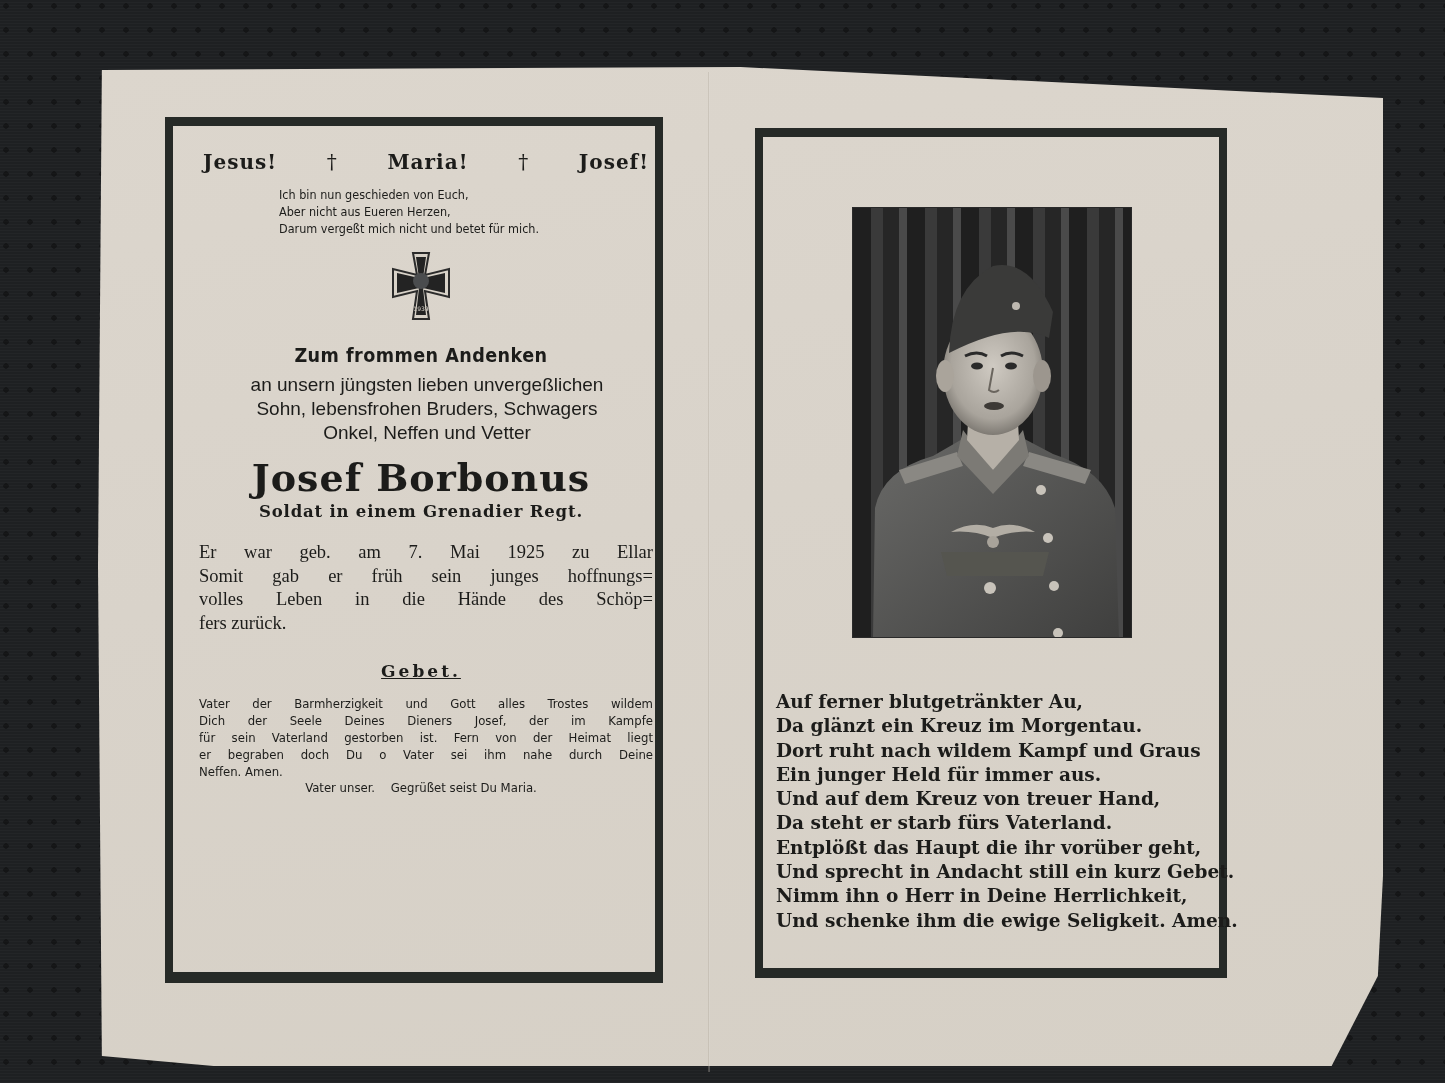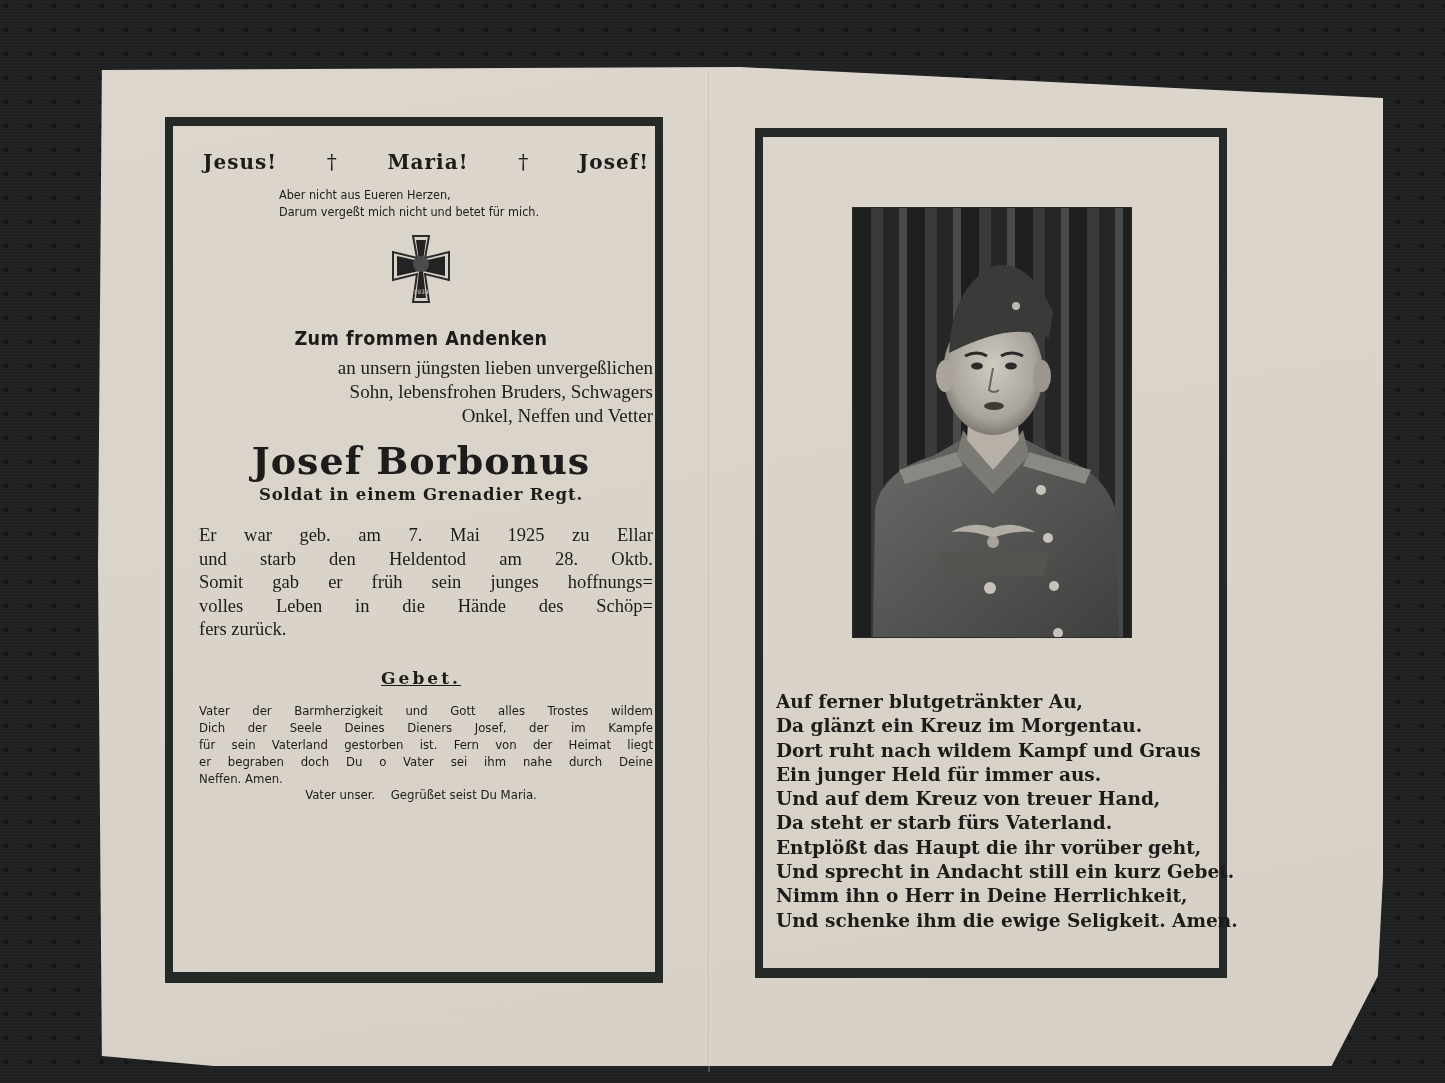--- a/index.html
+++ b/index.html
@@ -43,22 +43,22 @@
   .verse {
     margin:12px 0 0 90px; text-align:left;
     font-family:"DejaVu Sans Condensed","DejaVu Sans", sans-serif; font-size:12.5px; line-height:17px;
   }
   .iron-cross { margin:14px auto 0; width:60px; height:70px; display:block; }
   .subtitle {
     margin-top:22px; font-family:"DejaVu Sans", sans-serif; font-weight:bold;
     font-size:20px; transform:scaleX(0.88); letter-spacing:0.5px;
   }
   .dedication {
-    margin:6px 0 0 12px; text-align:right;
-    font-family:Liberation Serif, serif; font-size:19px; line-height:24px;
+    margin:6px 0 0 12px; text-align:center;
+    font-family:Liberation Sans, sans-serif; font-size:19px; line-height:24px;
   }
   .name {
     margin-top:10px; font-family:"DejaVu Serif", serif; font-weight:bold;
     font-size:38px; letter-spacing:1px;
   }
   .rank {
     margin-top:2px; font-family:"DejaVu Serif", serif; font-weight:bold; font-size:16.5px; letter-spacing:0.8px;
   }
   .bio {
     margin:20px 0 0 10px; text-align:justify; text-align-last:left;
@@ -108,20 +108,21 @@
 <div class="panel panel-left">
   <div class="invocation">
     <span>Jesus!</span>
     <span class="cross-glyph">†</span>
     <span>Maria!</span>
     <span class="cross-glyph">†</span>
     <span>Josef!</span>
   </div>
 
   <div class="verse">
+    <div>Ich bin nun geschieden von Euch,</div>
     <div>Aber nicht aus Eueren Herzen,</div>
     <div>Darum vergeßt mich nicht und betet für mich.</div>
   </div>
 
   <svg class="iron-cross" viewBox="0 0 60 70" width="60" height="70">
     <path d="M22 2 L38 2 L34 24 L58 18 L58 46 L34 40 L38 68 L22 68 L26 40 L2 46 L2 18 L26 24 Z" fill="#d8d2c8" stroke="#2b2b2b" stroke-width="2"></path>
     <path d="M25 6 L35 6 L32 27 L54 22 L54 42 L32 37 L35 64 L25 64 L28 37 L6 42 L6 22 L28 27 Z" fill="#232323"></path>
     <circle cx="30" cy="30" r="8" fill="#4a4c4e"></circle>
     <text x="30" y="60" font-size="6" text-anchor="middle" fill="#d8d2c8" font-family="DejaVu Sans, sans-serif">1939</text>
   </svg>
@@ -132,21 +133,20 @@
     <div>an unsern jüngsten lieben unvergeßlichen</div>
     <div>Sohn, lebensfrohen Bruders, Schwagers</div>
     <div>Onkel, Neffen und Vetter</div>
   </div>
 
   <div class="name">Josef Borbonus</div>
   <div class="rank">Soldat in einem Grenadier Regt.</div>
 
   <div class="bio">
     <span class="ln">Er war geb. am 7. Mai 1925 zu Ellar</span>
-    <span class="ln">und starb den Heldentod am 28. Oktb.</span>
     <span class="ln">Somit gab er früh sein junges hoffnungs=</span>
     <span class="ln">volles Leben in die Hände des Schöp=</span>
     <span class="ln last">fers zurück.</span>
   </div>
 
   <div class="prayer-title">Gebet.</div>
 
   <div class="prayer">
     <span class="ln">Vater der Barmherzigkeit und Gott alles Trostes wildem</span>
     <span class="ln">Dich der Seele Deines Dieners Josef, der im Kampfe</span>

